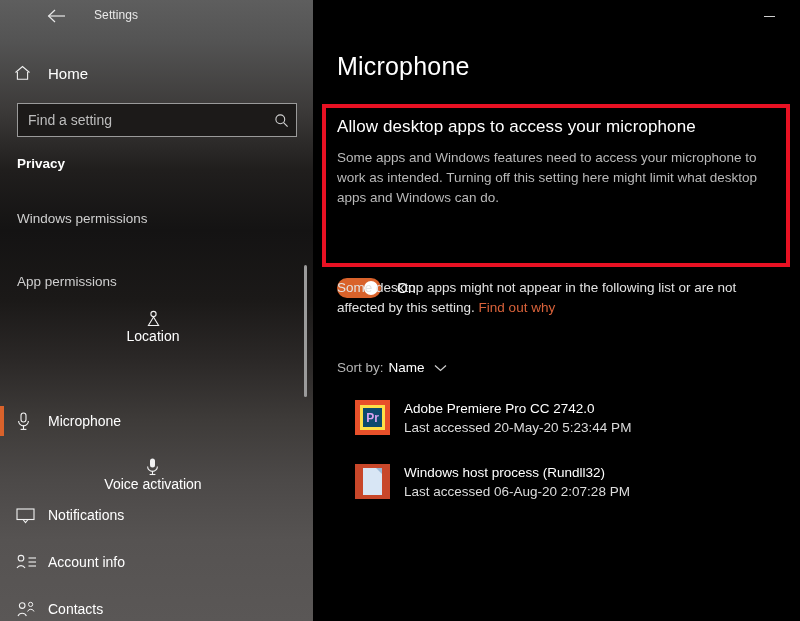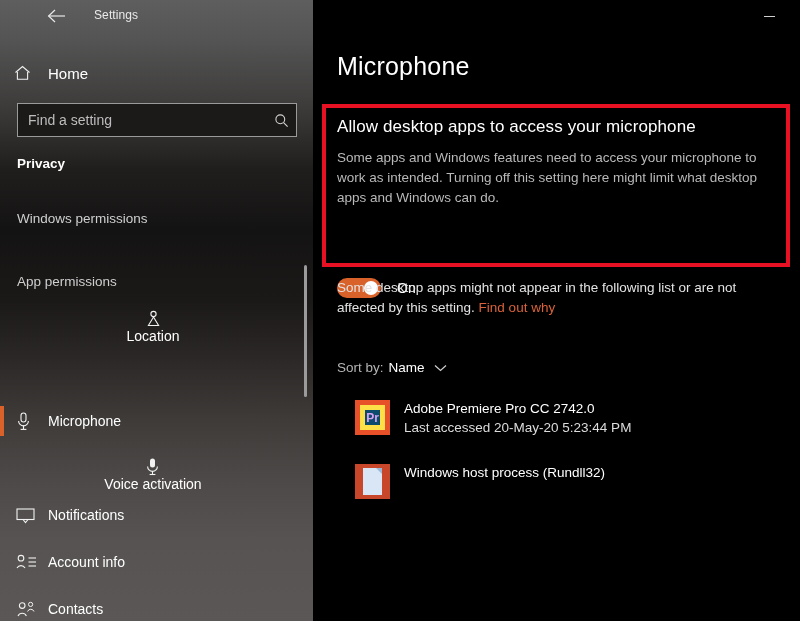--- a/index.html
+++ b/index.html
@@ -313,21 +313,21 @@
   }
   .app-status.inuse { color: #e8c84a; }
 
   
   .ico-premiere { background: #e8502a; }
   .ico-premiere .inner {
     position: absolute;
     left: 5px; top: 5px;
     width: 25px; height: 25px;
     background: #0c4a6e;
-    border: 5px solid #fde047;
+    border: 3px solid #fde047;
     display: flex; align-items: center; justify-content: center;
     color: #d9a2f2;
     font-size: 12px;
     font-weight: bold;
     font-family: "Liberation Sans", sans-serif;
   }
   .ico-discord { background: #e8502a; }
   .ico-discord .inner {
     position: absolute;
     left: 4px; top: 4px;
@@ -520,18 +520,19 @@
 
 
       <div class="app-row">
         <span class="app-icon ico-doc">
           <span class="inner">
             <span class="fold"></span>
           </span>
         </span>
         <span class="app-text">
           <span class="app-name" style="display:block;">Windows host process (Rundll32)</span>
+          <span class="app-status" style="display:block;">Last accessed 06-Aug-20 2:07:28 PM</span>
         </span>
       </div>
 
     </div>
   </div>
 </div>
 
 </body></html>

